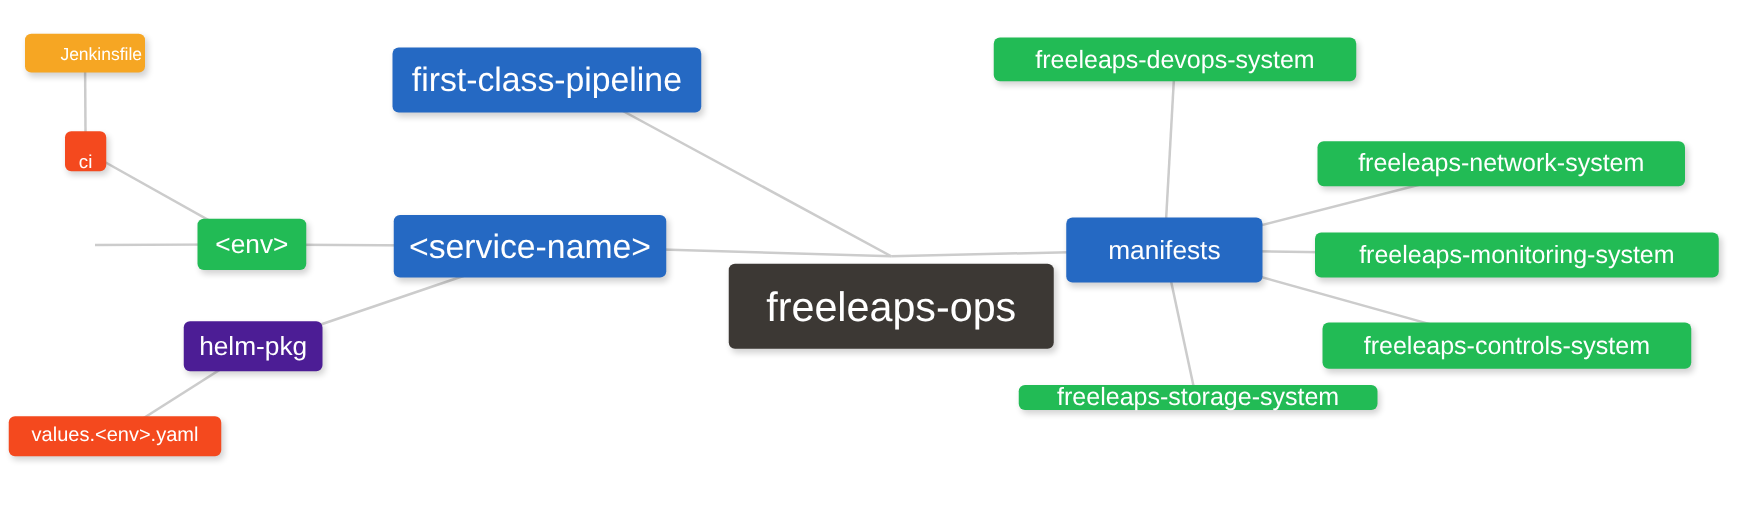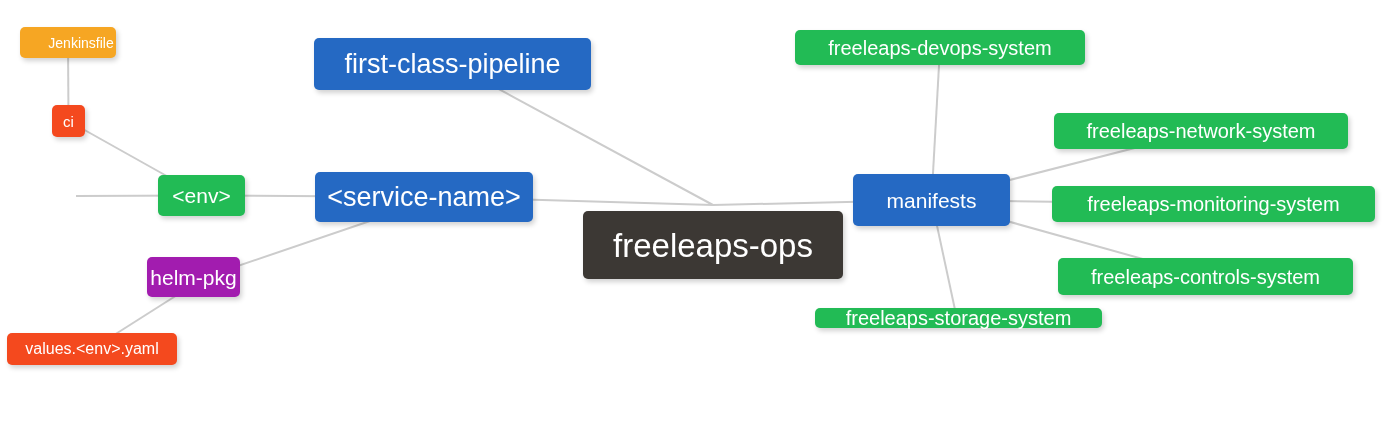--- a/index.html
+++ b/index.html
@@ -58,33 +58,33 @@
       <line x1="931.5" y1="200" x2="940" y2="47.5" stroke="#cccccc" stroke-width="2"></line>
       <line x1="931.5" y1="200" x2="1201" y2="131" stroke="#cccccc" stroke-width="2"></line>
       <line x1="931.5" y1="200" x2="1213.5" y2="204" stroke="#cccccc" stroke-width="2"></line>
       <line x1="931.5" y1="200" x2="1205.5" y2="276.5" stroke="#cccccc" stroke-width="2"></line>
       <line x1="931.5" y1="200" x2="958.5" y2="326" stroke="#cccccc" stroke-width="2"></line>
     </svg>
   <div class="node-layer">
       <div class="node" style="left: 20px; top: 27px; width: 96px; height: 31px; font-size: 14px; background: rgb(246, 166, 35); padding-left: 32px;">
         <span>Jenkinsfile</span>
       </div>
-      <div class="node" style="left: 52px; top: 105px; width: 33px; height: 32px; font-size: 15px; background: rgb(244, 73, 30);">
+      <div class="node" style="left: 52px; top: 105px; width: 33px; height: 32px; font-size: 15px; background: rgb(244, 73, 30); align-items: flex-end;">
         <span>ci</span>
       </div>
       <div class="node" style="left: 158px; top: 175px; width: 87px; height: 41px; font-size: 21px; background: rgb(34, 187, 85); justify-content: center;">
         <span>&lt;env&gt;</span>
       </div>
-      <div class="node" style="left: 147px; top: 257px; width: 93px; height: 40px; font-size: 21px; background: #a21caf;">
+      <div class="node" style="left: 147px; top: 257px; width: 111px; height: 40px; font-size: 21px; background: #4c1d95;">
         <span>helm-pkg</span>
       </div>
       <div class="node" style="left: 7px; top: 333px; width: 170px; height: 32px; font-size: 16px; background: rgb(244, 73, 30);">
         <span>values.&lt;env&gt;.yaml</span>
       </div>
-      <div class="node" style="left: 314px; top: 38px; width: 277px; height: 52px; font-size: 27px; background: rgb(37, 105, 195); text-align: center;">
+      <div class="node" style="left: 314px; top: 38px; width: 247px; height: 52px; font-size: 27px; background: rgb(37, 105, 195); text-align: center;">
         <span>first-class-pipeline</span>
       </div>
       <div class="node" style="left: 315px; top: 172px; width: 218px; height: 50px; font-size: 27px; background: rgb(37, 105, 195);">
         <span>&lt;service-name&gt;</span>
       </div>
       <div class="node" style="left: 583px; top: 171px; width: 260px; height: 68px; font-size: 33px; background: rgb(60, 56, 52); margin-top: 40px;">
         <span>freeleaps-ops</span>
       </div>
       <div class="node" style="left: 853px; top: 174px; width: 157px; height: 52px; font-size: 21px; background: rgb(37, 105, 195);">
         <span>manifests</span>

